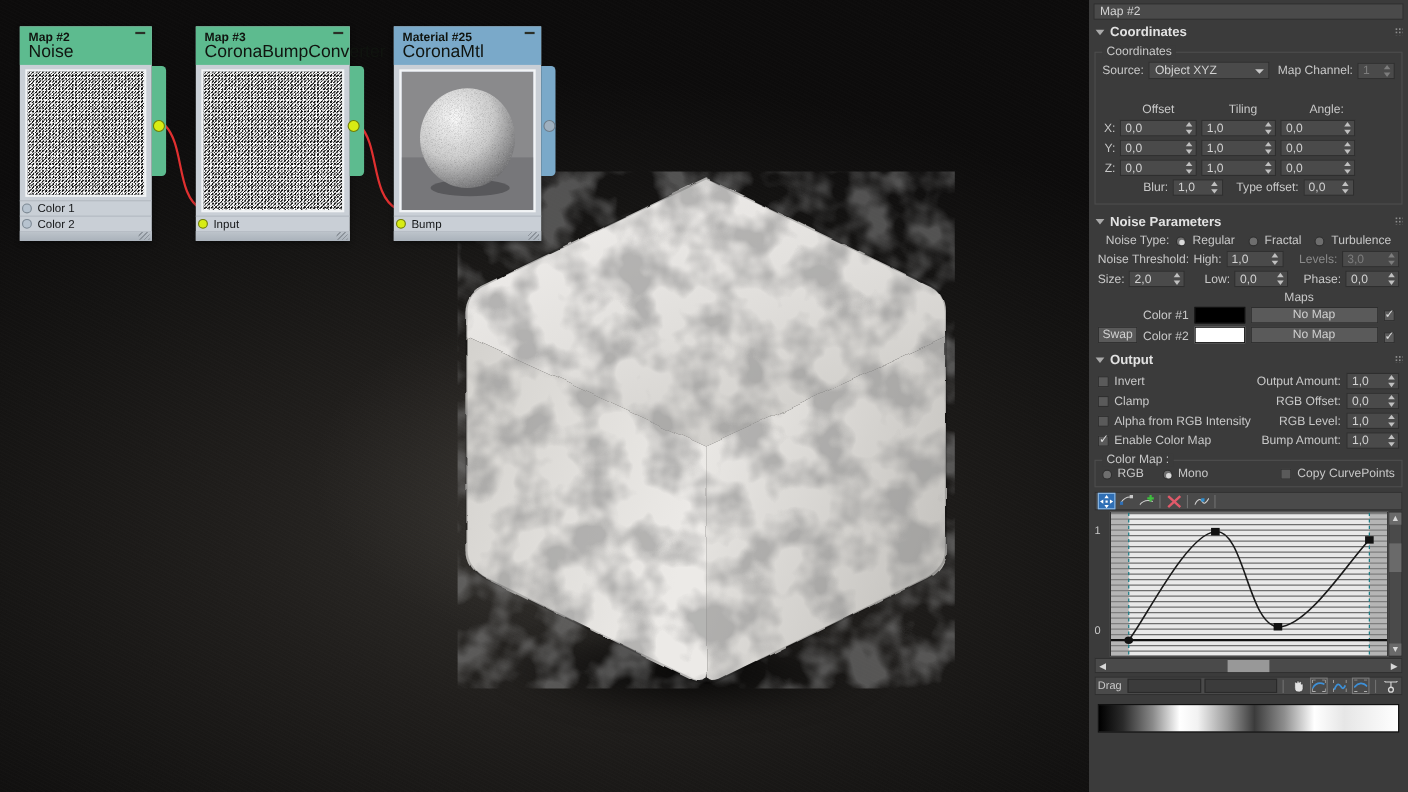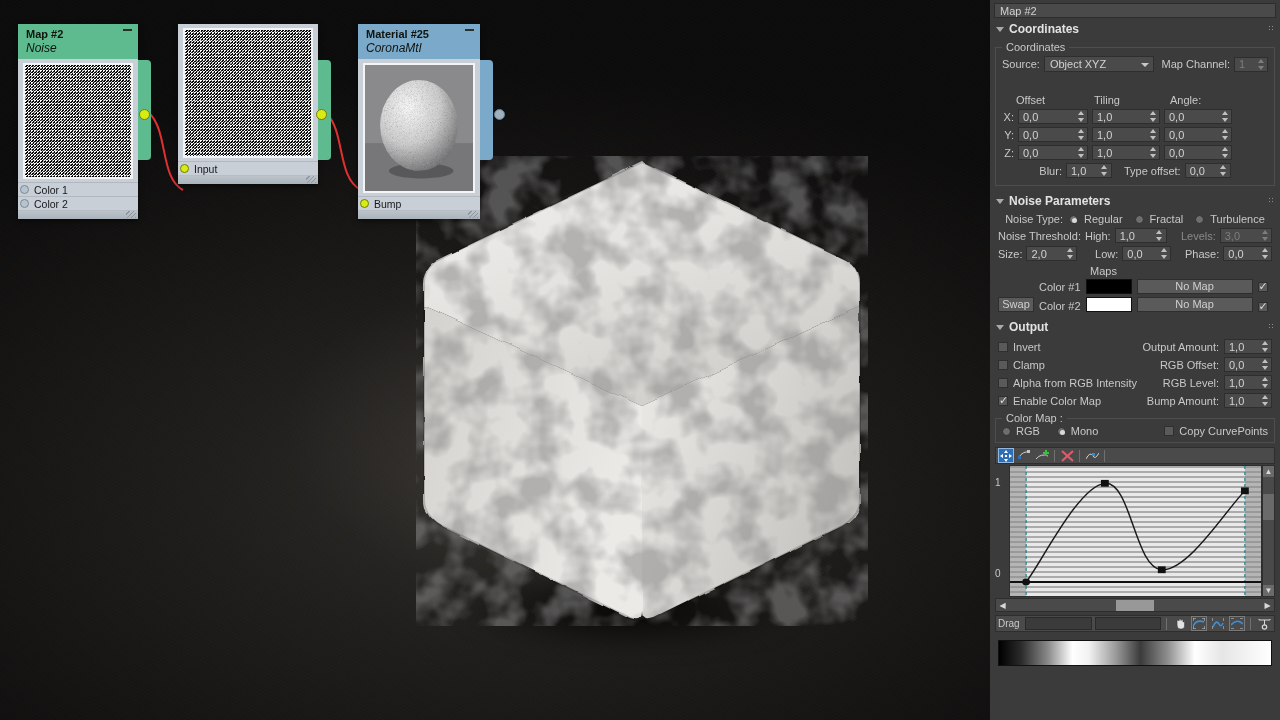--- a/index.html
+++ b/index.html
@@ -23,21 +23,21 @@
   #cube{ position:absolute; left:416px; top:156px; width:452px; height:470px; }
   #shadow{ position:absolute; left:388px; top:556px; width:500px; height:120px;
     background:radial-gradient(ellipse 50% 50% at 48% 45%, rgba(0,0,0,.82), rgba(0,0,0,0) 70%);
     filter:blur(10px); }
 
   
   .node{ position:absolute; background:#c9cfd6;
     box-shadow:0 2px 5px rgba(0,0,0,.55); }
   .node-hdr{ padding:4px 6px 5px 8px; position:relative; line-height:12px; }
   .node-hdr .t1{ font-size:11px; font-weight:bold; color:#10140f; display:block; }
-  .node-hdr .t2{ font-size:12px; color:#10140f; display:block; margin-top:2px;font-style:italic;}
+  .node-hdr .t2{ font-size:16px; color:#10140f; display:block; margin-top:2px;}
   .node-min{ position:absolute; right:6px; top:5px; width:9px; height:2px; background:#2a2f27; }
   .node-thumb{ margin:4px 5px 3px 5px; border:2px solid #f2f4f6; height:116px;
     position:relative; overflow:hidden; }
   .noise-tex{ width:100%; height:100%;
     background-color:#9d9d9d;
     background-image:
       repeating-conic-gradient(from 0deg at 22% 31%, #ffffff 0deg 9deg, #3c3c3c 9deg 18deg),
       repeating-conic-gradient(from 41deg at 71% 66%, #141414 0deg 7deg, #efefef 7deg 14deg),
       repeating-linear-gradient(41deg, #2b2b2b 0 1px, #f5f5f5 1px 2px, #7a7a7a 2px 3px),
       repeating-linear-gradient(-37deg, #1c1c1c 0 1px, #e8e8e8 1px 2px);
@@ -97,21 +97,21 @@
     border:1px solid #2f2f2f; position:relative; flex:0 0 auto;}
   .radio.on:after{ content:"";position:absolute;left:2px;top:2px;width:5px;height:5px;
     border-radius:50%;background:#d9d9d9;}
   .chk{ width:10px;height:10px;background:#5a5a5a;border:1px solid #2f2f2f;
     position:relative; flex:0 0 auto;}
   .chk.on:after{ content:"\2713"; position:absolute; left:0px; top:-3px; font-size:11px;
     color:#dcdcdc; line-height:12px; }
   .btn{ background:#5a5a5a; border:1px solid #2e2e2e; color:#d0d0d0; font-size:11px;
     text-align:center; height:15px; line-height:13px; }
   .sw{ border:1px solid #111; height:15px; }
-  .hdr-c{ font-size:11px; color:#c8c8c8; }
+  .hdr-c{ text-align:center; font-size:11px; color:#c8c8c8; }
 
   
   #cv-tools{ display:flex; align-items:center; gap:2px; background:#4a4a4a;
     border:1px solid #2e2e2e; height:17px; margin:2px 5px 0 5px; padding:0 2px; }
   .tool{ width:16px;height:15px;display:flex;align-items:center;justify-content:center; }
   .tool.act{ background:#2f6fb5; border:1px solid #8fb8e2; }
   .sep{ width:1px;height:12px;background:#707070;margin:0 2px; }
   #graph-wrap{ margin:1px 5px 0 5px; display:flex; }
   #yaxis{ width:14px; position:relative; font-size:10px; color:#c8c8c8; height:132px;}
   #graph{ flex:1; height:132px; background:#b4b4b4; border:1px solid #2e2e2e;
@@ -202,32 +202,37 @@
       <div class="sock-row">
         <span class="sock-dot"></span>
         <span>Color 2</span>
       </div>
       <div class="node-foot"></div>
     </div>
     <div class="port" style="left:139px; top:109px;"></div>
 
     <div class="node" style="left:178px; top:24px; width:140px;">
       <div class="out-tab" style="background:#5dbb8f; right:-13px; top:36px; height:100px;"></div>
+      <div class="node-hdr" style="background:#5dbb8f;">
+        <span class="t1">Map #3</span>
+        <span class="t2">CoronaBumpConverter</span>
+        <span class="node-min"></span>
+      </div>
       <div class="node-thumb" style="height:130px;">
         <div class="noise-tex"></div>
       </div>
       <div class="sock-row">
         <span class="sock-dot" style="background:#d8ec14;border-color:#6f7d06;"></span>
         <span>Input</span>
       </div>
       <div class="node-foot"></div>
     </div>
     <div class="port" style="left:316px; top:109px;"></div>
 
-    <div class="node" style="left:358px; top:24px; width:122px;">
+    <div class="node" style="left:358px; top:24px; width:134px;">
       <div class="out-tab" style="background:#7aa9c9; right:-13px; top:36px; height:100px;"></div>
       <div class="node-hdr" style="background:#7aa9c9;">
         <span class="t1">Material #25</span>
         <span class="t2">CoronaMtl</span>
         <span class="node-min"></span>
       </div>
       <div class="node-thumb" style="height:130px;">
         <svg viewBox="0 0 100 100" width="100%" height="100%" preserveAspectRatio="none">
           <defs>
             <radialGradient id="sph" cx="36%" cy="30%" r="75%">

